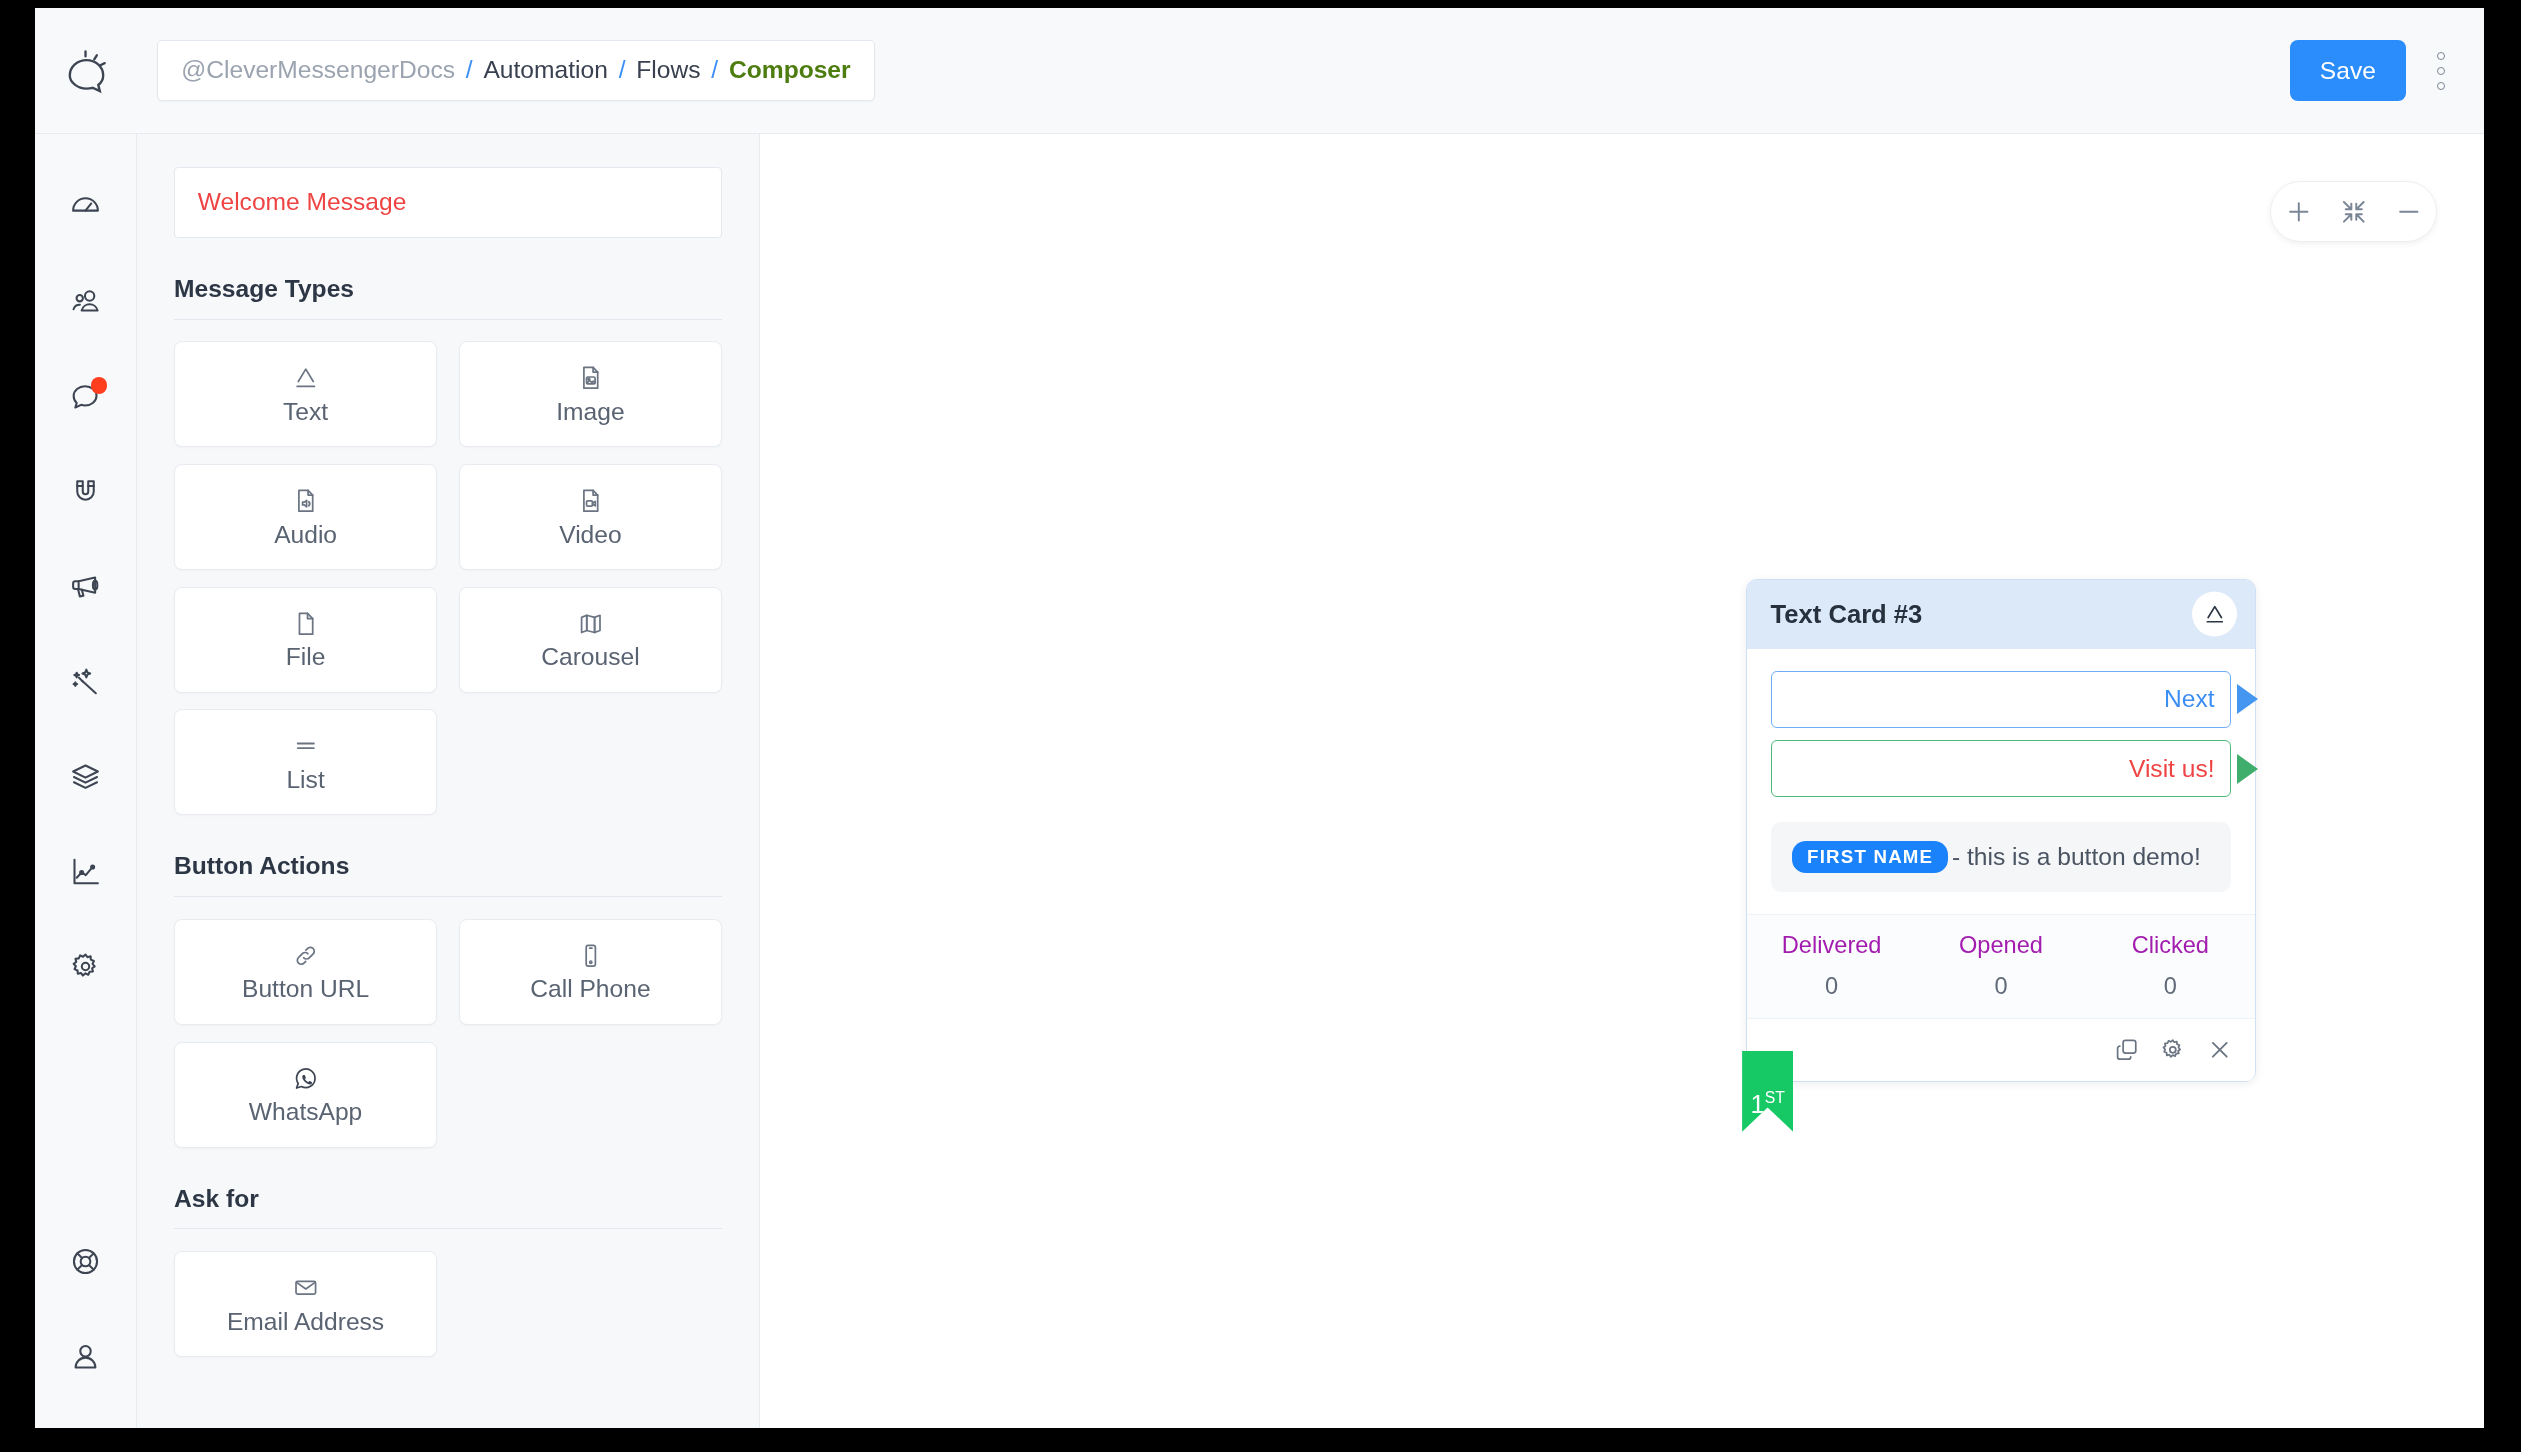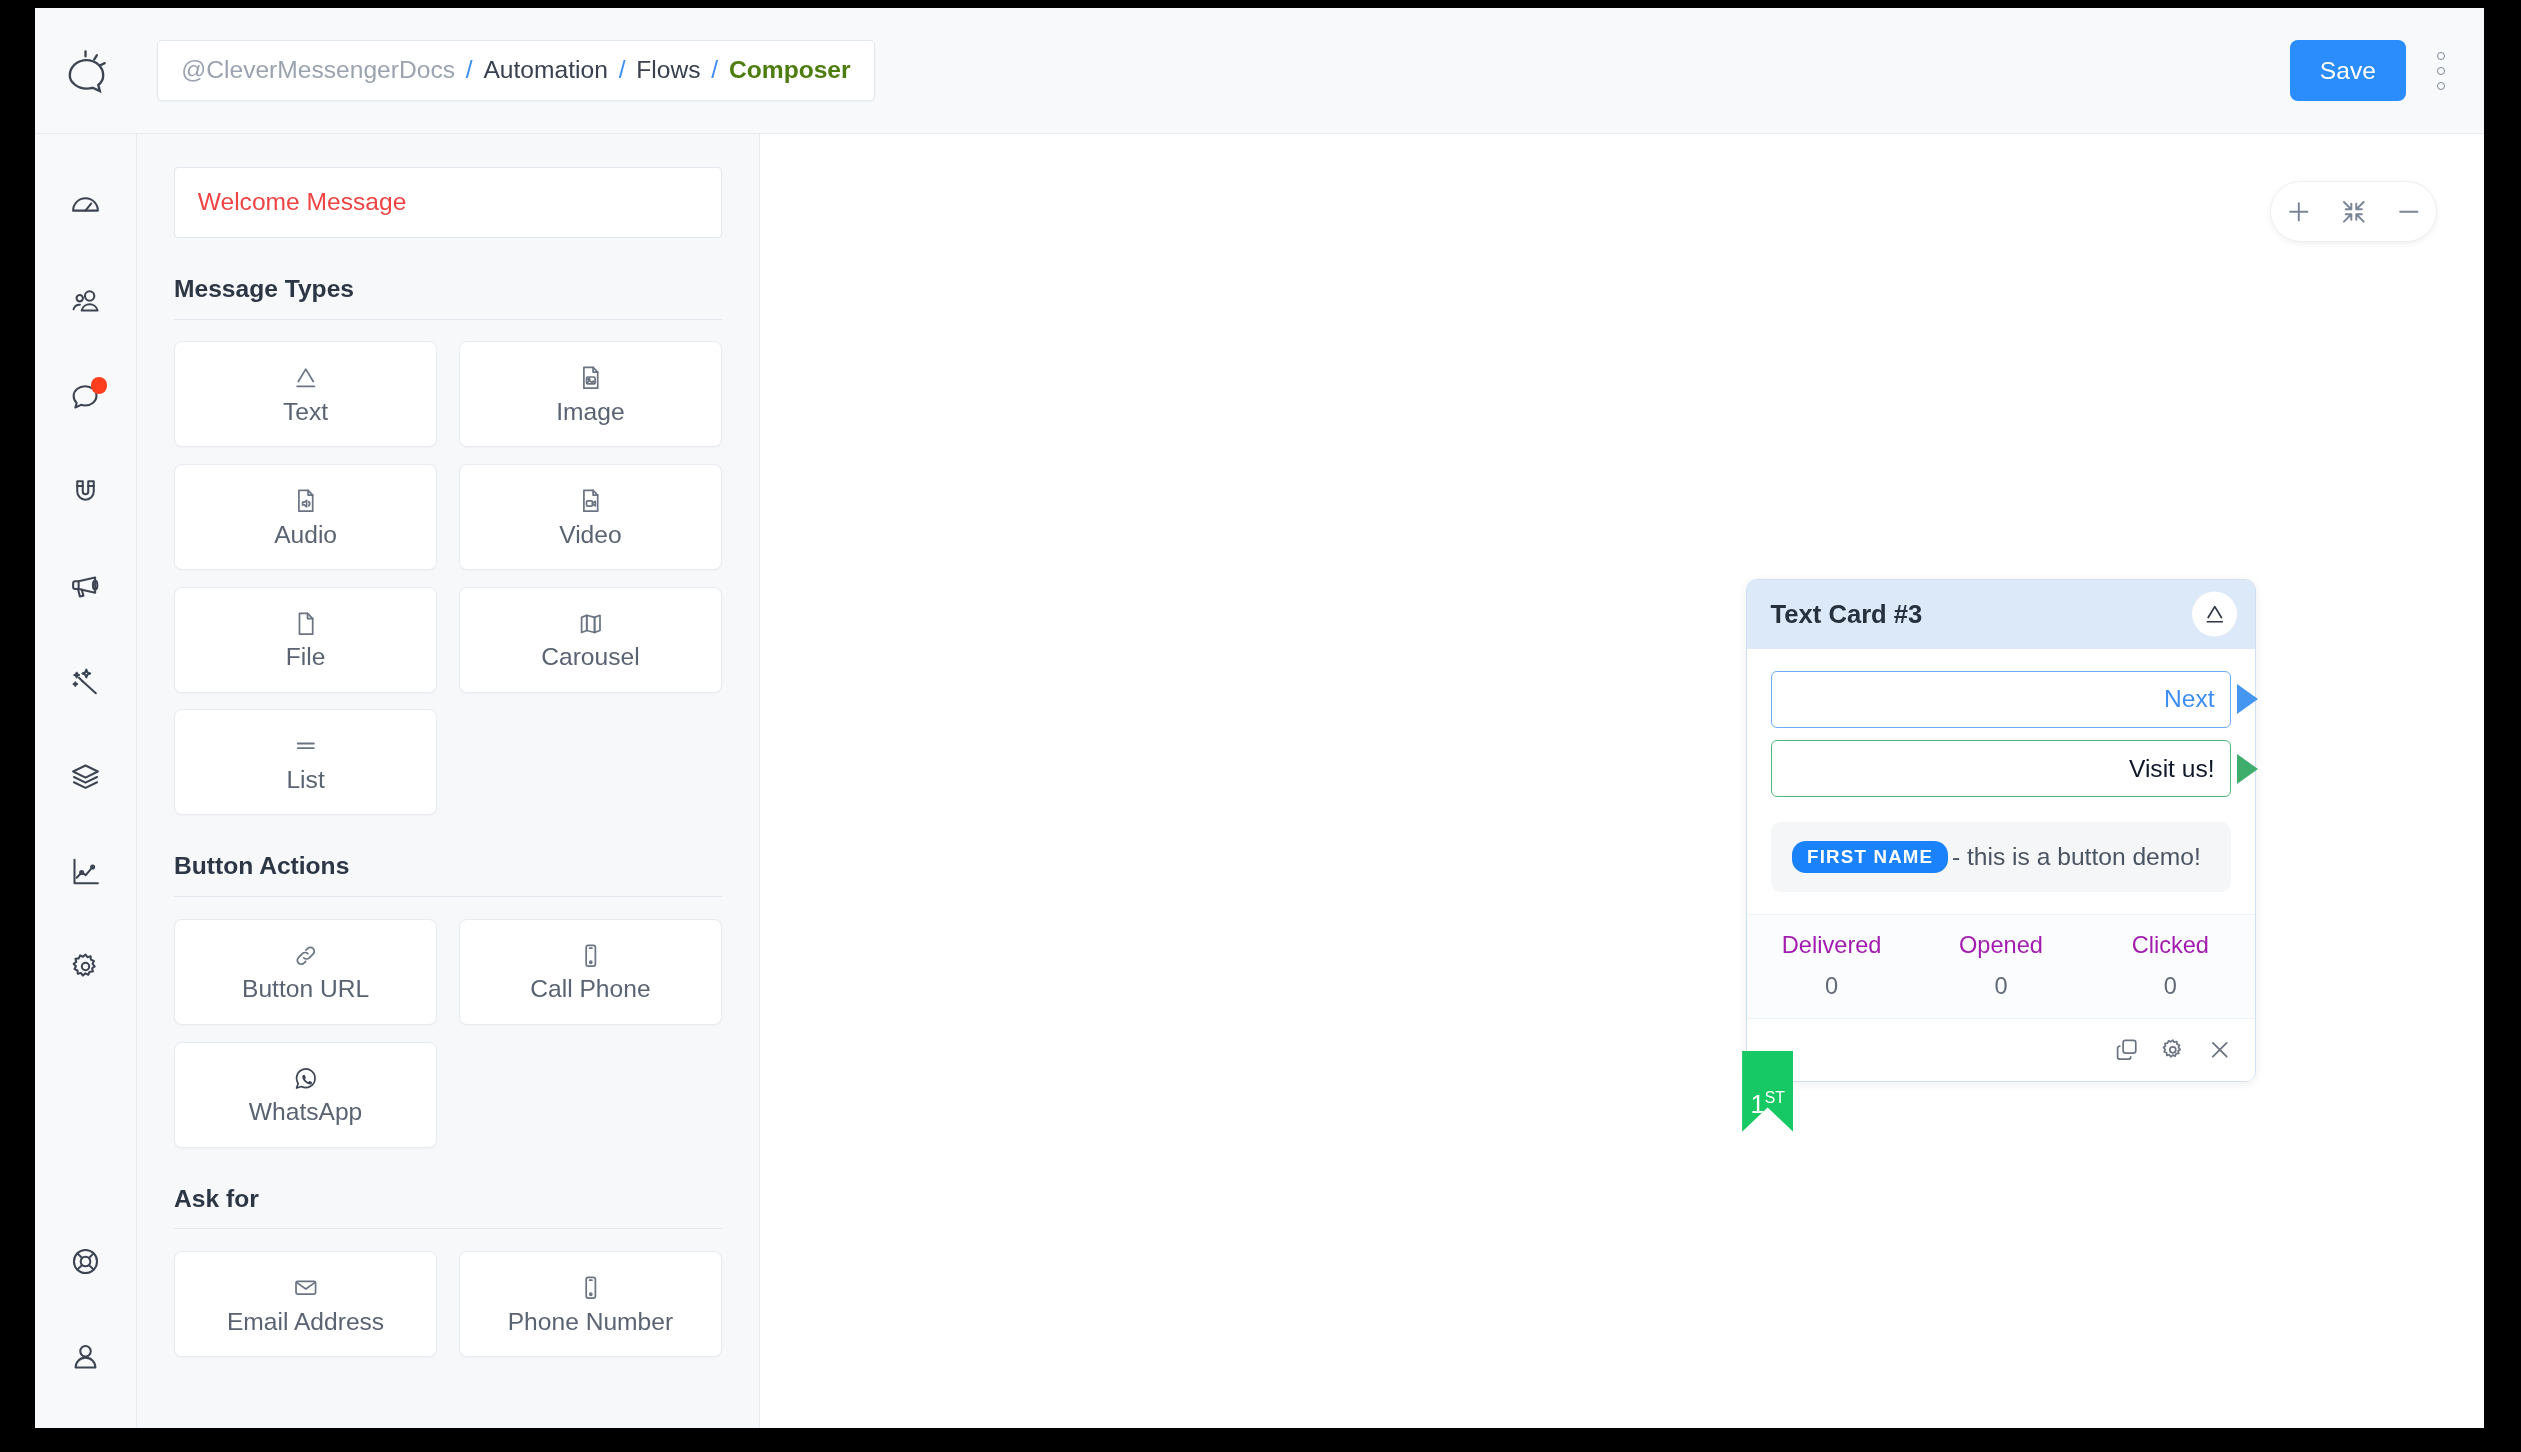--- a/index.html
+++ b/index.html
@@ -217,21 +217,21 @@
     border-radius: 5.9px;
     display: flex; align-items: center; justify-content: flex-end;
     padding: 0 15.8px;
     font-size: 24.6px;
     background: #fff;
     cursor: pointer;
     margin-left: 0;
     width: 100%;
   }
   .node-btn.blue { border: 1px solid #6cabf5; color: #3d8ef3; }
-  .node-btn.green { border: 1px solid #4cb87a; color: #0f172a; }
+  .node-btn.green { border: 1px solid #4cb87a; color: #ef4444; }
   .btn-wrap { position: relative; }
   .port {
     position: absolute;
     right: -26.6px; top: 50%;
     transform: translateY(-50%);
     width: 0; height: 0;
     border-top: 15.8px solid transparent;
     border-bottom: 15.8px solid transparent;
   }
   .port.blue { border-left: 21.7px solid #4596f0; }
@@ -547,30 +547,20 @@
       <div class="sec-rule"></div>
       <div class="tile-grid">
         <div class="tile">
           <span>
             <svg width="27.6" height="27.6" viewBox="0 0 24 24" fill="none" stroke="#6b7482" stroke-width="1.5" stroke-linecap="round" stroke-linejoin="round">
               <rect x="3.5" y="6.5" width="17" height="11" rx="1.4"></rect>
                 <path d="M3.9 7.3L12 13l8.1-5.7"></path>
             </svg>
           </span>
           <span class="tlabel">Email Address</span>
-        </div>
-        <div class="tile">
-          <span>
-            <svg width="27.6" height="27.6" viewBox="0 0 24 24" fill="none" stroke="#6b7482" stroke-width="1.5" stroke-linecap="round" stroke-linejoin="round">
-              <rect x="8" y="3" width="8" height="18" rx="1.8"></rect>
-                <path d="M11 5.4h2"></path>
-                <circle cx="12" cy="17.6" r=".9"></circle>
-            </svg>
-          </span>
-          <span class="tlabel">Phone Number</span>
         </div>
       </div>
     </div>
 
     <div class="canvas">
 
       <div class="zoom-ctl">
         <div>
           <svg width="29.6" height="29.6" viewBox="0 0 24 24" fill="none" stroke="#7a8596" stroke-width="1.6" stroke-linecap="round">
               <path d="M12 5v14M5 12h14"></path>

